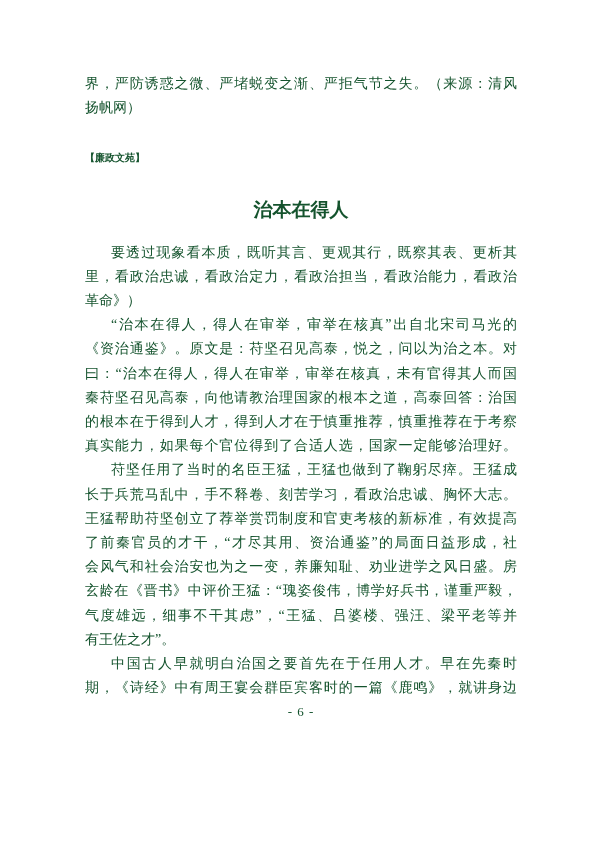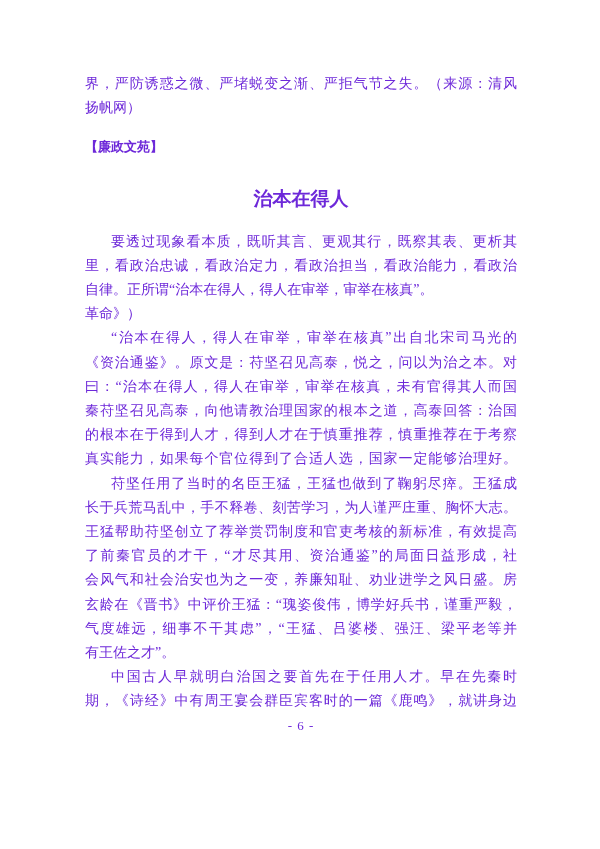--- a/index.html
+++ b/index.html
@@ -7,21 +7,21 @@
     padding: 0;
     background: #ffffff;
   }
   .page {
     position: relative;
     width: 600px;
     height: 849px;
     box-sizing: border-box;
     padding: 72px 83px 0 85px;
     background: #ffffff;
-    color: #6d28d9;
+    color: #14532d;
     font-family: "Liberation Serif", "DejaVu Serif", serif;
     overflow: hidden;
   }
   .ln {
     font-size: 14px;
     line-height: 24.2px;
     letter-spacing: 0;
   }
   
   .jf {
@@ -31,23 +31,23 @@
   
   .end {
     text-align: left;
     text-align-last: left;
   }
   
   .ind {
     text-indent: 26px;
   }
   .section-header {
-    margin-top: 15px;
+    margin-top: 26px;
     font-weight: bold;
-    font-size: 13px;
+    font-size: 10px;
     line-height: 24.2px;
   }
   .title {
     margin: 24px 0 16px 0;
     font-weight: bold;
     font-size: 19px;
     line-height: 30px;
     text-align: center;
   }
   .article {
@@ -71,30 +71,29 @@
     <div class="ln end">扬帆网）</div>
   </div>
 
   <div class="section-header">【廉政文苑】</div>
 
   <h1 class="title">治本在得人</h1>
 
   <div class="article">
     <div class="ln jf ind">要透过现象看本质，既听其言、更观其行，既察其表、更析其</div>
     <div class="ln jf">里，看政治忠诚，看政治定力，看政治担当，看政治能力，看政治</div>
-    <div class="ln end">自律。正所谓“治本在得人，得人在审举，审举在核真”。</div>
     <div class="ln end">革命》）</div>
     <div class="ln jf ind">“治本在得人，得人在审举，审举在核真”出自北宋司马光的</div>
     <div class="ln jf">《资治通鉴》。原文是：苻坚召见高泰，悦之，问以为治之本。对</div>
     <div class="ln jf">曰：“治本在得人，得人在审举，审举在核真，未有官得其人而国</div>
     <div class="ln jf">秦苻坚召见高泰，向他请教治理国家的根本之道，高泰回答：治国</div>
     <div class="ln jf">的根本在于得到人才，得到人才在于慎重推荐，慎重推荐在于考察</div>
     <div class="ln jf">真实能力，如果每个官位得到了合适人选，国家一定能够治理好。</div>
     <div class="ln jf ind">苻坚任用了当时的名臣王猛，王猛也做到了鞠躬尽瘁。王猛成</div>
-    <div class="ln jf">长于兵荒马乱中，手不释卷、刻苦学习，为人谨严庄重、胸怀大志。</div>
+    <div class="ln jf">长于兵荒马乱中，手不释卷、刻苦学习，看政治忠诚、胸怀大志。</div>
     <div class="ln jf">王猛帮助苻坚创立了荐举赏罚制度和官吏考核的新标准，有效提高</div>
     <div class="ln jf">了前秦官员的才干，“才尽其用、资治通鉴”的局面日益形成，社</div>
     <div class="ln jf">会风气和社会治安也为之一变，养廉知耻、劝业进学之风日盛。房</div>
     <div class="ln jf">玄龄在《晋书》中评价王猛：“瑰姿俊伟，博学好兵书，谨重严毅，</div>
     <div class="ln jf">气度雄远，细事不干其虑”，“王猛、吕婆楼、强汪、梁平老等并</div>
     <div class="ln end">有王佐之才”。</div>
     <div class="ln jf ind">中国古人早就明白治国之要首先在于任用人才。早在先秦时</div>
     <div class="ln jf">期，《诗经》中有周王宴会群臣宾客时的一篇《鹿鸣》，就讲身边</div>
   </div>
 

